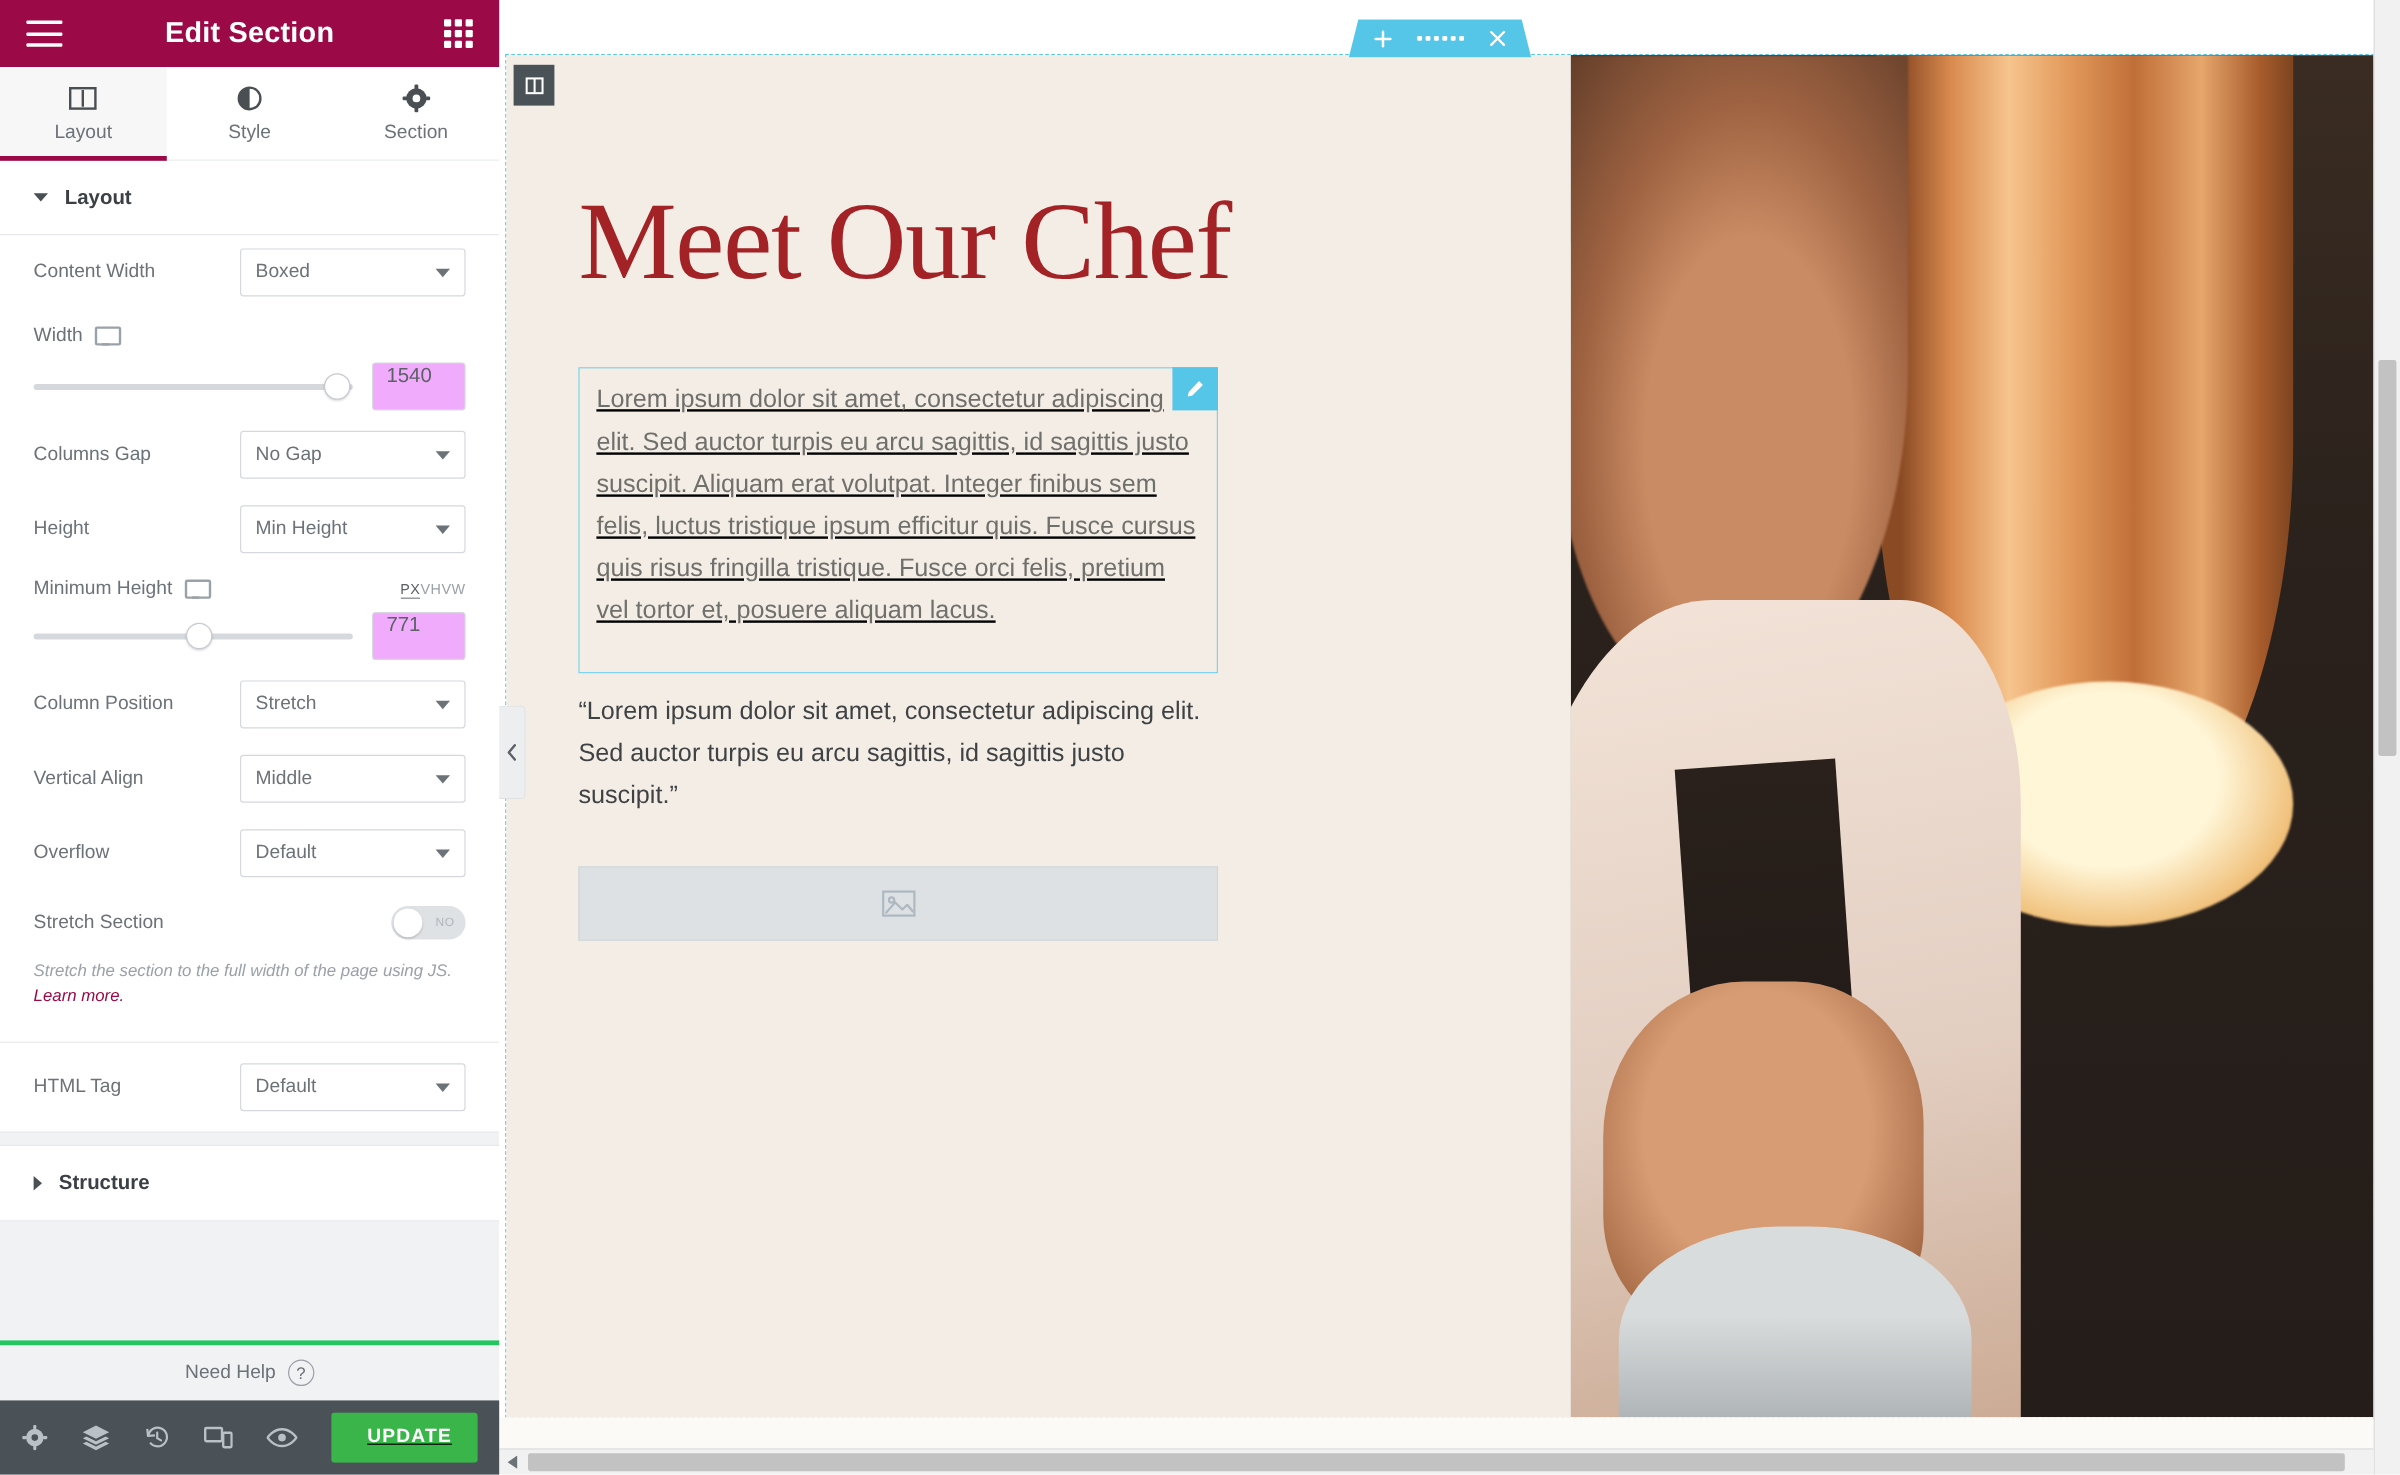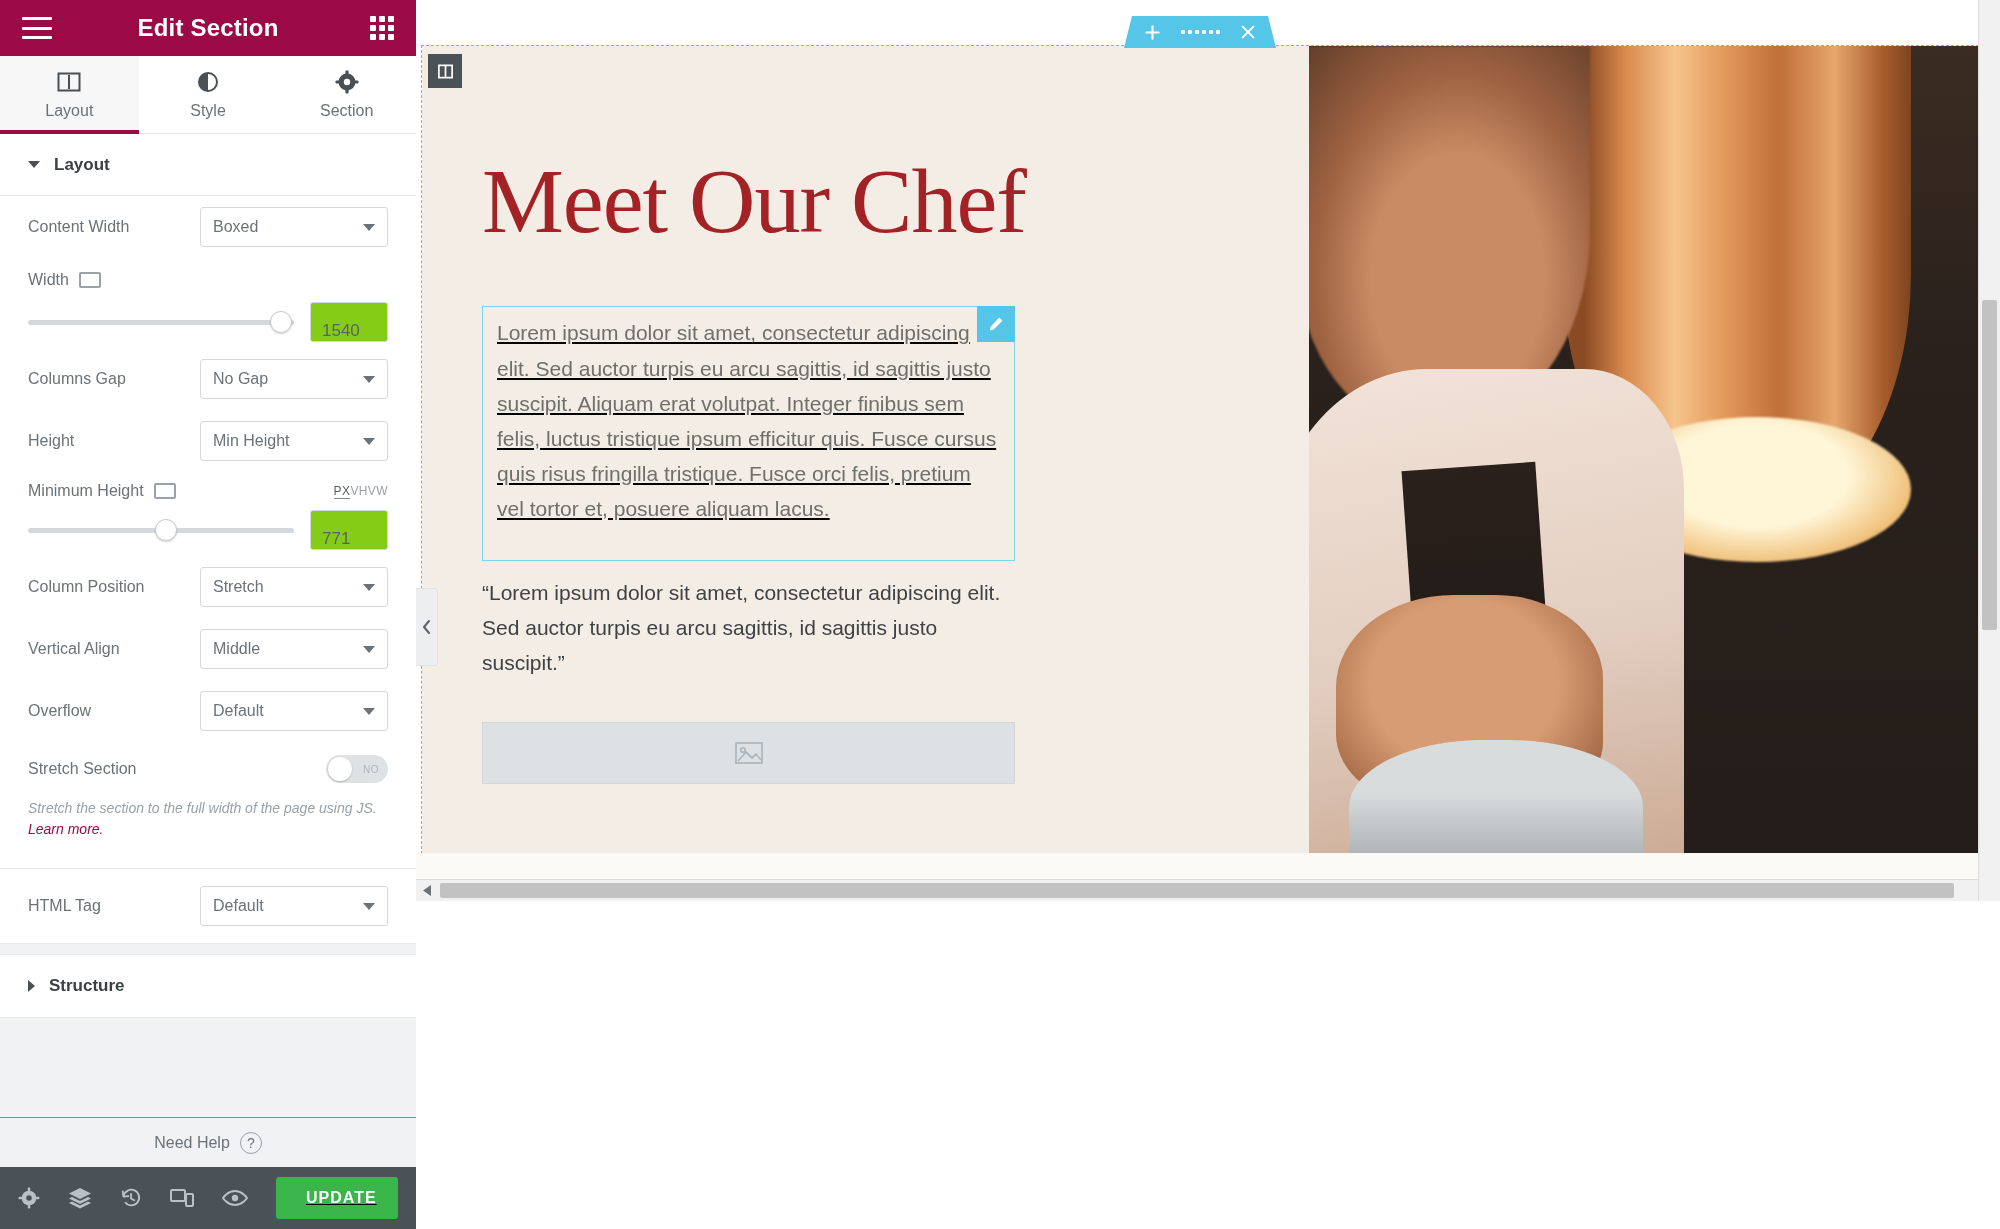--- a/index.html
+++ b/index.html
@@ -78,22 +78,22 @@
   .monitor:after { content: ""; position: absolute; left: 6px; bottom: 0; width: 6px;
     height: 2px; background: #9aa1a8; }
 
   
   .slider-row { display: flex; align-items: center; padding: 0 28px 6px 28px; gap: 16px; }
   .track { flex: 1; height: 5px; background: #d5d9dd; border-radius: 3px; position: relative; }
   .knob { position: absolute; top: 50%; width: 22px; height: 22px; border-radius: 50%;
     background: #fff; border: 1px solid #c6cbd0; transform: translate(-50%, -50%);
     box-shadow: 0 1px 2px rgba(0,0,0,.18); cursor: grab; }
   .num-input { width: 78px; height: 40px; border: 1px solid #d5d8dc; border-radius: 3px;
-    display: flex; align-items: flex-end; padding: 0 11px; font-size: 17px; color: #5c6166;
-    background: #84cc16; }
+    display: flex; align-items: flex-start; padding: 0 11px; font-size: 17px; color: #5c6166;
+    background: #f0abfc; }
 
   .unit-row { display: flex; justify-content: space-between; align-items: center;
     gap: 0; padding: 0 28px; height: 26px; }
   .unit { font-size: 12px; color: #9aa1a8; cursor: pointer; letter-spacing: .4px; }
   .unit.active { color: #5c6166; border-bottom: 1px solid #7d848a; }
 
   .toggle { width: 62px; height: 28px; border-radius: 14px; background: #dfe2e5;
     position: relative; cursor: pointer; display: flex; align-items: center;
     justify-content: flex-end; padding-right: 9px; }
   .toggle .tog-label { font-size: 10px; color: #b0b6bb; letter-spacing: .5px; }
@@ -102,21 +102,21 @@
 
   .help-text { padding: 2px 28px 20px 28px; font-size: 14px; line-height: 1.5;
     color: #9aa1a8; font-style: italic; }
   .help-text a { color: #9b0a46; font-weight: 400; text-decoration: none;
     font-style: italic; }
   .divider { height: 1px; background: #e6e9ec; margin: 8px 0 0 0; }
   .gap-strip { height: 12px; background: #f1f2f3; border-top: 1px solid #e6e9ec;
     border-bottom: 1px solid #e6e9ec; }
 
   
-  .need-help { height: 50px; background: #f1f2f3; border-top: 1px solid #22c55e;
+  .need-help { height: 50px; background: #f1f2f3; border-top: 4px solid #22c55e;
     display: flex; align-items: center; justify-content: center; gap: 10px;
     font-size: 16px; color: #6b7278; flex: 0 0 50px; cursor: pointer; }
   .q-circle { width: 22px; height: 22px; border-radius: 50%; border: 1px solid #9aa1a8;
     display: flex; align-items: center; justify-content: center; font-size: 14px;
     color: #6b7278; }
 
   
   .panel-footer { height: 62px; background: #4a5258; display: flex; align-items: center;
     padding: 0 18px; gap: 28px; flex: 0 0 62px; }
   .foot-icon { color: #b9c0c6; display: flex; align-items: center; cursor: pointer; }
@@ -128,21 +128,21 @@
 
   
   .collapse-tab {
     position: absolute; left: 416px; top: 588px; width: 22px; height: 78px;
     background: #eceef0; border: 1px solid #dfe2e5; border-left: none;
     border-radius: 0 4px 4px 0; display: flex; align-items: center;
     justify-content: center; cursor: pointer; z-index: 31;
   }
 
   
-  #canvas { position: relative; flex: 1 1 auto; height: 901px; background: #ffffff;
+  #canvas { position: relative; flex: 1 1 auto; height: 1229px; background: #ffffff;
     overflow: hidden; }
 
   .section-wrap { position: absolute; left: 6px; top: 46px; right: 22px; bottom: 48px;
     outline: 1px dashed #56c6e8; }
   .section-inner { position: absolute; inset: 0; display: flex; background: #f3ede5; }
 
   
   .sec-toolbar {
     position: absolute; left: 50%; transform: translateX(-50%); top: -30px;
     height: 32px; display: flex; align-items: center; gap: 20px; padding: 0 20px;

